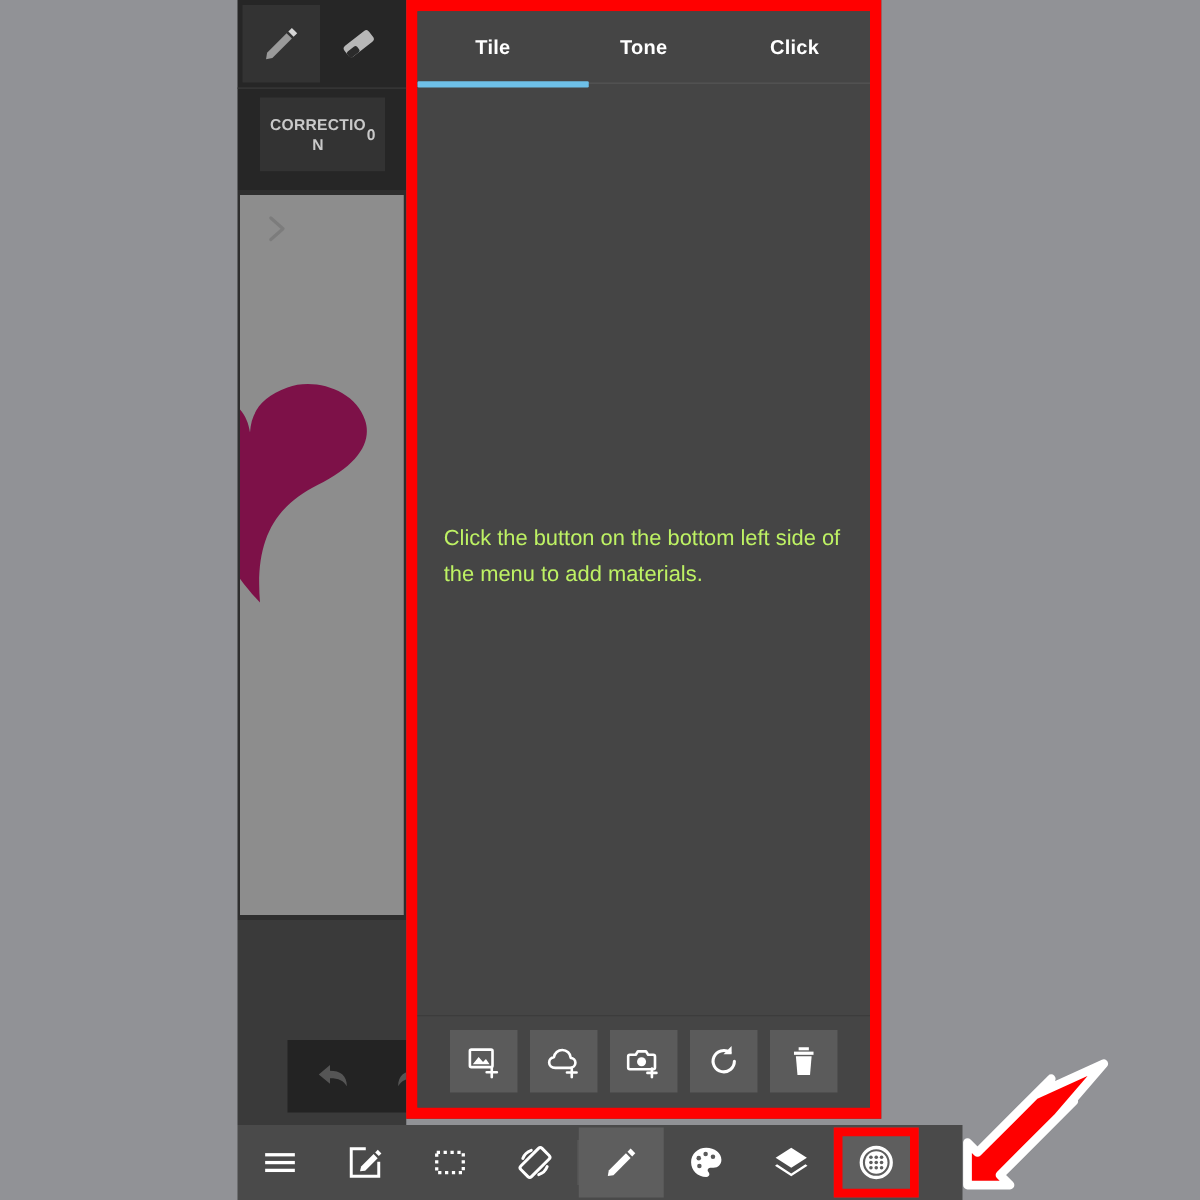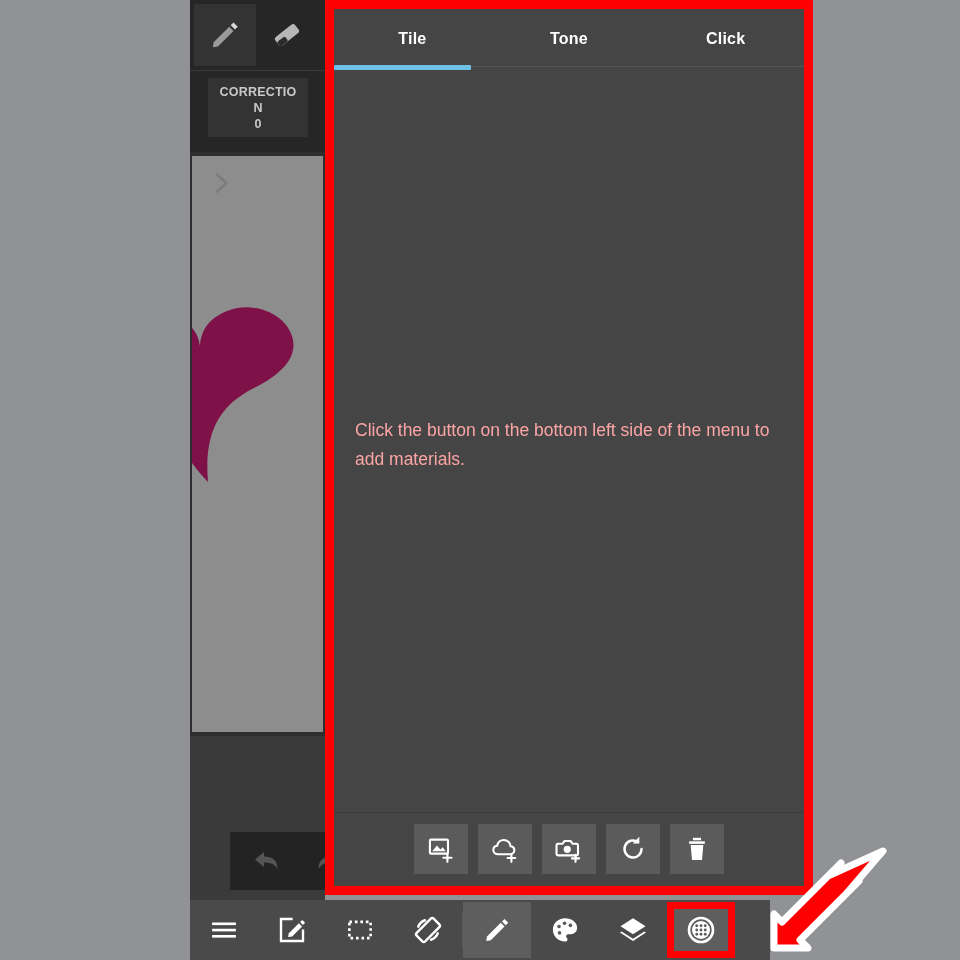--- a/index.html
+++ b/index.html
@@ -24,21 +24,21 @@
     width: 62px; height: 62px; display: flex; align-items: center; justify-content: center;
   }
   .tool-slot.sel { background: #333333; margin-left: 4px; }
   .tool-slot svg { display: block; }
   .rail-divider {
     position: absolute; left: 0; top: 70px; width: 135px; height: 1px; background: #3a3a3a;
   }
   .correction-box {
     position: absolute; left: 18px; top: 78px; width: 100px; height: 59px;
     background: #333333;
-    display: flex; flex-direction: column; align-items: center; justify-content: center;
+    display: flex; flex-direction: row; align-items: center; justify-content: center;
     color: #c9c9c9; font-size: 12.5px; font-weight: bold; line-height: 1.28;
     letter-spacing: 0.2px; text-align: center;
   }
   .correction-name { width: 78px; word-break: break-all; }
 
   
   .canvas-wrap {
     position: absolute; left: 190px; top: 152px; width: 135px; height: 584px;
     background: #2e2e2e;
   }
@@ -61,21 +61,21 @@
   .undo-bar {
     position: absolute; left: 40px; top: 96px; width: 95px; height: 58px;
     background: #232323; display: flex; align-items: center;
   }
   .undo-bar svg { display:block; }
   .undo-ico { margin-left: 22px; }
   .redo-ico { margin-left: 32px; }
 
   
   .panel-outline {
-    position: absolute; left: 325px; top: 0; width: 488px; height: 895px;
+    position: absolute; left: 325px; top: 0; width: 380px; height: 895px;
     border: 9px solid #ff0000;
     background: #454545;
   }
   .panel-inner {
     position: absolute; inset: 0; background: #454545;
     display: flex; flex-direction: column;
   }
 
   .tabs { position: relative; height: 66px; flex: 0 0 66px; display: flex; }
   .tab {
@@ -87,21 +87,21 @@
     position: absolute; left: 0; right: 0; bottom: 8px; height: 1px; background: #555555;
   }
   .tab-indicator {
     position: absolute; left: 0; bottom: 5px; width: 137px; height: 5px;
     background: #6ec0e8; border-radius: 1px;
   }
 
   .panel-body { flex: 1 1 auto; position: relative; }
   .empty-msg {
     position: absolute; left: 21px; right: 16px; top: 341px;
-    color: #fca5a5; font-size: 17.5px; line-height: 1.68;
+    color: #bef264; font-size: 17.5px; line-height: 1.68;
   }
 
   .panel-actions {
     flex: 0 0 74px; height: 74px; position: relative;
     display: flex; align-items: center; justify-content: center; gap: 10px;
   }
   .panel-actions::before {
     content: ""; position: absolute; left: 0; right: 0; top: 0; height: 1px; background: #3c3c3c;
   }
   .act-btn {

